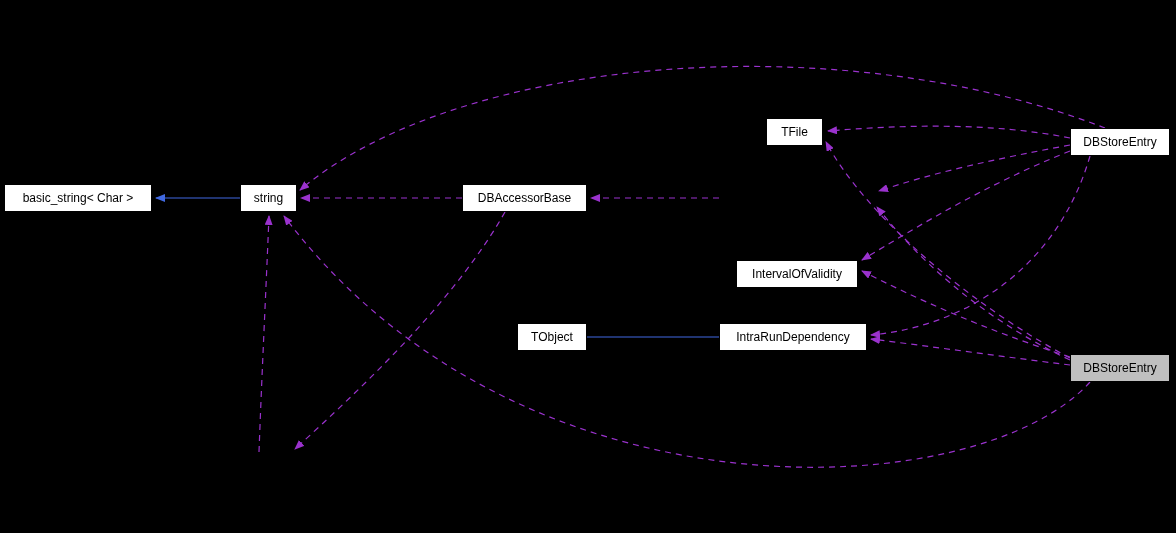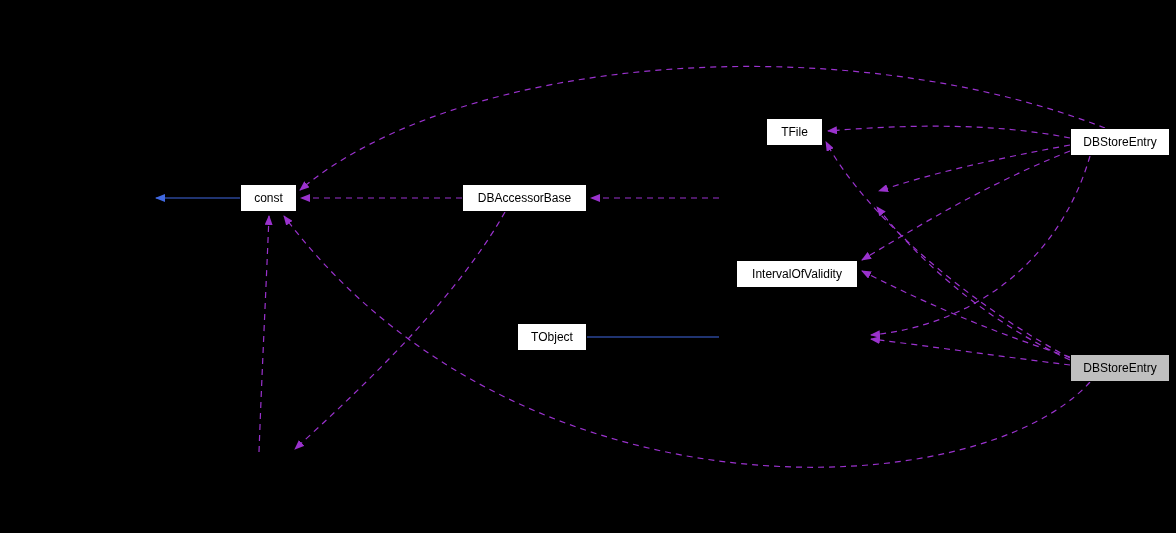--- a/index.html
+++ b/index.html
@@ -59,42 +59,48 @@
     <path class="edge-usage" d="M1070,151 C985,185 920,225 862,260" marker-end="url(#arrow-p)"></path>
     <path class="edge-usage" d="M1070,357 C985,330 915,298 862,271" marker-end="url(#arrow-p)"></path>
 
     <path class="edge-usage" d="M1090,156 C1060,260 975,325 871,335" marker-end="url(#arrow-p)"></path>
     <path class="edge-usage" d="M1070,365 C1005,357 935,347 871,339" marker-end="url(#arrow-p)"></path>
 
     <path class="edge-usage" d="M505,212 C455,300 365,385 295,449" marker-end="url(#arrow-p)"></path>
     <path class="edge-usage" d="M259,452 C262,370 266,290 269,216" marker-end="url(#arrow-p)"></path>
   </svg>
 
+  <div class="node" style="left:4px;top:184px;width:148px;height:28px">
+    <span>basic_string&lt; Char &gt;</span>
+  </div>
 
   <div class="node" style="left:240px;top:184px;width:57px;height:28px">
-    <span>const</span>
+    <span>string</span>
   </div>
 
   <div class="node" style="left:462px;top:184px;width:125px;height:28px">
     <span>DBAccessorBase</span>
   </div>
 
 
   <div class="node" style="left:766px;top:118px;width:57px;height:28px">
     <span>TFile</span>
   </div>
 
   <div class="node" style="left:736px;top:260px;width:122px;height:28px">
     <span>IntervalOfValidity</span>
   </div>
 
   <div class="node" style="left:517px;top:323px;width:70px;height:28px">
     <span>TObject</span>
   </div>
 
+  <div class="node" style="left:719px;top:323px;width:148px;height:28px">
+    <span>IntraRunDependency</span>
+  </div>
 
   <div class="node" style="left:1070px;top:128px;width:100px;height:28px">
     <span>DBStoreEntry</span>
   </div>
 
   <div class="node current" style="left:1070px;top:354px;width:100px;height:28px">
     <span>DBStoreEntry</span>
   </div>
 
 

